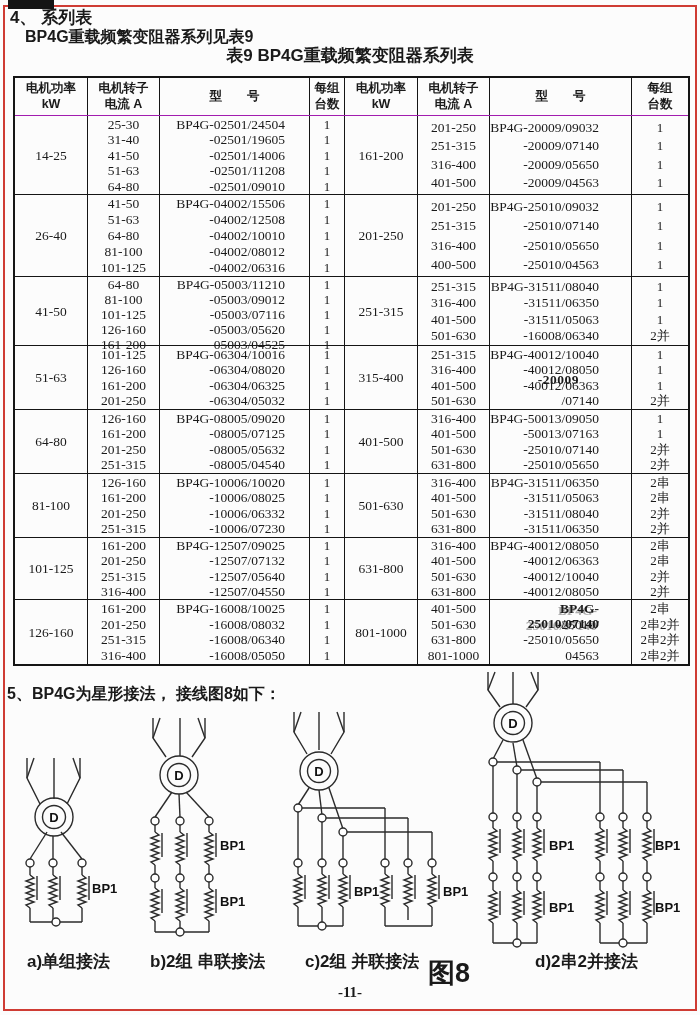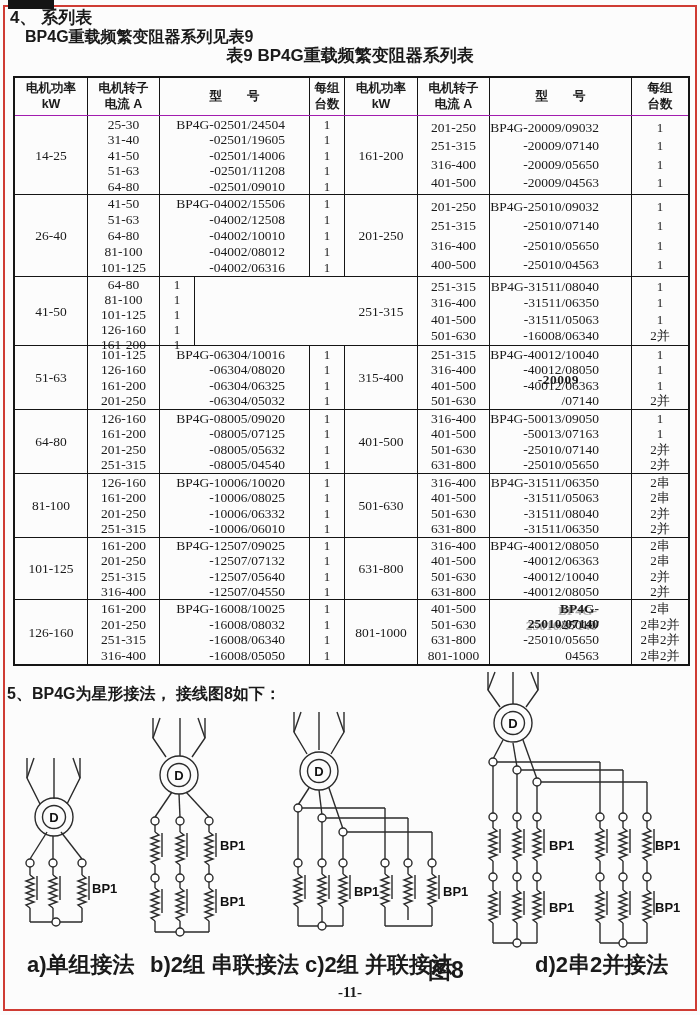--- a/index.html
+++ b/index.html
@@ -45,22 +45,22 @@
   .c5{width:73px}.c6{width:72px}.c7{width:142px}.c8{width:56px}
   .ovl{position:absolute;right:52px;top:-6px;font-weight:bold;letter-spacing:.5px;}
   .dbl{font-weight:bold;text-shadow:-2px 2px 0 rgba(70,70,70,.45);}
   
   svg.diag{position:absolute;left:0;top:660px;}
   svg.diag line,svg.diag polyline,svg.diag path,svg.diag circle{
     fill:none;stroke:#2b2b2b;stroke-width:1.4;}
   svg.diag .whitec{fill:#fff;}
   svg.diag text{fill:#111;stroke:none;font-family:"Liberation Sans",sans-serif;
     font-size:13px;font-weight:bold;}
-  .cap{font-weight:bold;font-size:22px;white-space:nowrap;z-index:7;}
-  .figlbl{font-weight:bold;font-size:23px;z-index:7;}
+  .cap{font-weight:bold;font-size:17px;white-space:nowrap;z-index:7;}
+  .figlbl{font-weight:bold;font-size:27px;z-index:7;}
   .pageno{left:0;top:984px;width:700px;text-align:center;font-weight:bold;font-size:15px;
     font-family:"Liberation Serif",serif;}
 </style>
 </head>
 <body>
 
 <div class="frame"></div>
 <div class="corner-bar"></div>
 
 <div class="abs h-sec" style="left:10px;top:6px;">4、 系列表</div>
@@ -160,20 +160,27 @@
           <div class="col powerc c1">
             <div class="citem">41-50</div>
           </div>
           <div class="col c2">
             <div class="citem cur">64-80</div>
             <div class="citem cur">81-100</div>
             <div class="citem cur">101-125</div>
             <div class="citem cur">126-160</div>
             <div class="citem cur">161-200</div>
           </div>
+          <div class="col c3">
+            <div class="citem mod"><div class="" style="display: inline;">BP4G-05003/11210</div></div>
+            <div class="citem mod"><div class="" style="display: inline;">-05003/09012</div></div>
+            <div class="citem mod"><div class="" style="display: inline;">-05003/07116</div></div>
+            <div class="citem mod"><div class="" style="display: inline;">-05003/05620</div></div>
+            <div class="citem mod"><div class="" style="display: inline;">-05003/04525</div></div>
+          </div>
           <div class="col qtyc c4">
             <div class="citem qty">1</div>
             <div class="citem qty">1</div>
             <div class="citem qty">1</div>
             <div class="citem qty">1</div>
             <div class="citem qty">1</div>
           </div>
         </div>
         <div class="tgroup" style="height: 64px;">
           <div class="col powerc c1">
@@ -228,21 +235,21 @@
           <div class="col c2">
             <div class="citem cur">126-160</div>
             <div class="citem cur">161-200</div>
             <div class="citem cur">201-250</div>
             <div class="citem cur">251-315</div>
           </div>
           <div class="col c3">
             <div class="citem mod"><div class="" style="display: inline;">BP4G-10006/10020</div></div>
             <div class="citem mod"><div class="" style="display: inline;">-10006/08025</div></div>
             <div class="citem mod"><div class="" style="display: inline;">-10006/06332</div></div>
-            <div class="citem mod"><div class="" style="display: inline;">-10006/06010</div></div>
+            <div class="citem mod"><div class="" style="display: inline;">-10006/07230</div></div>
           </div>
           <div class="col qtyc c4">
             <div class="citem qty">1</div>
             <div class="citem qty">1</div>
             <div class="citem qty">1</div>
             <div class="citem qty">1</div>
           </div>
         </div>
         <div class="tgroup" style="height: 62px;">
           <div class="col powerc c1">

